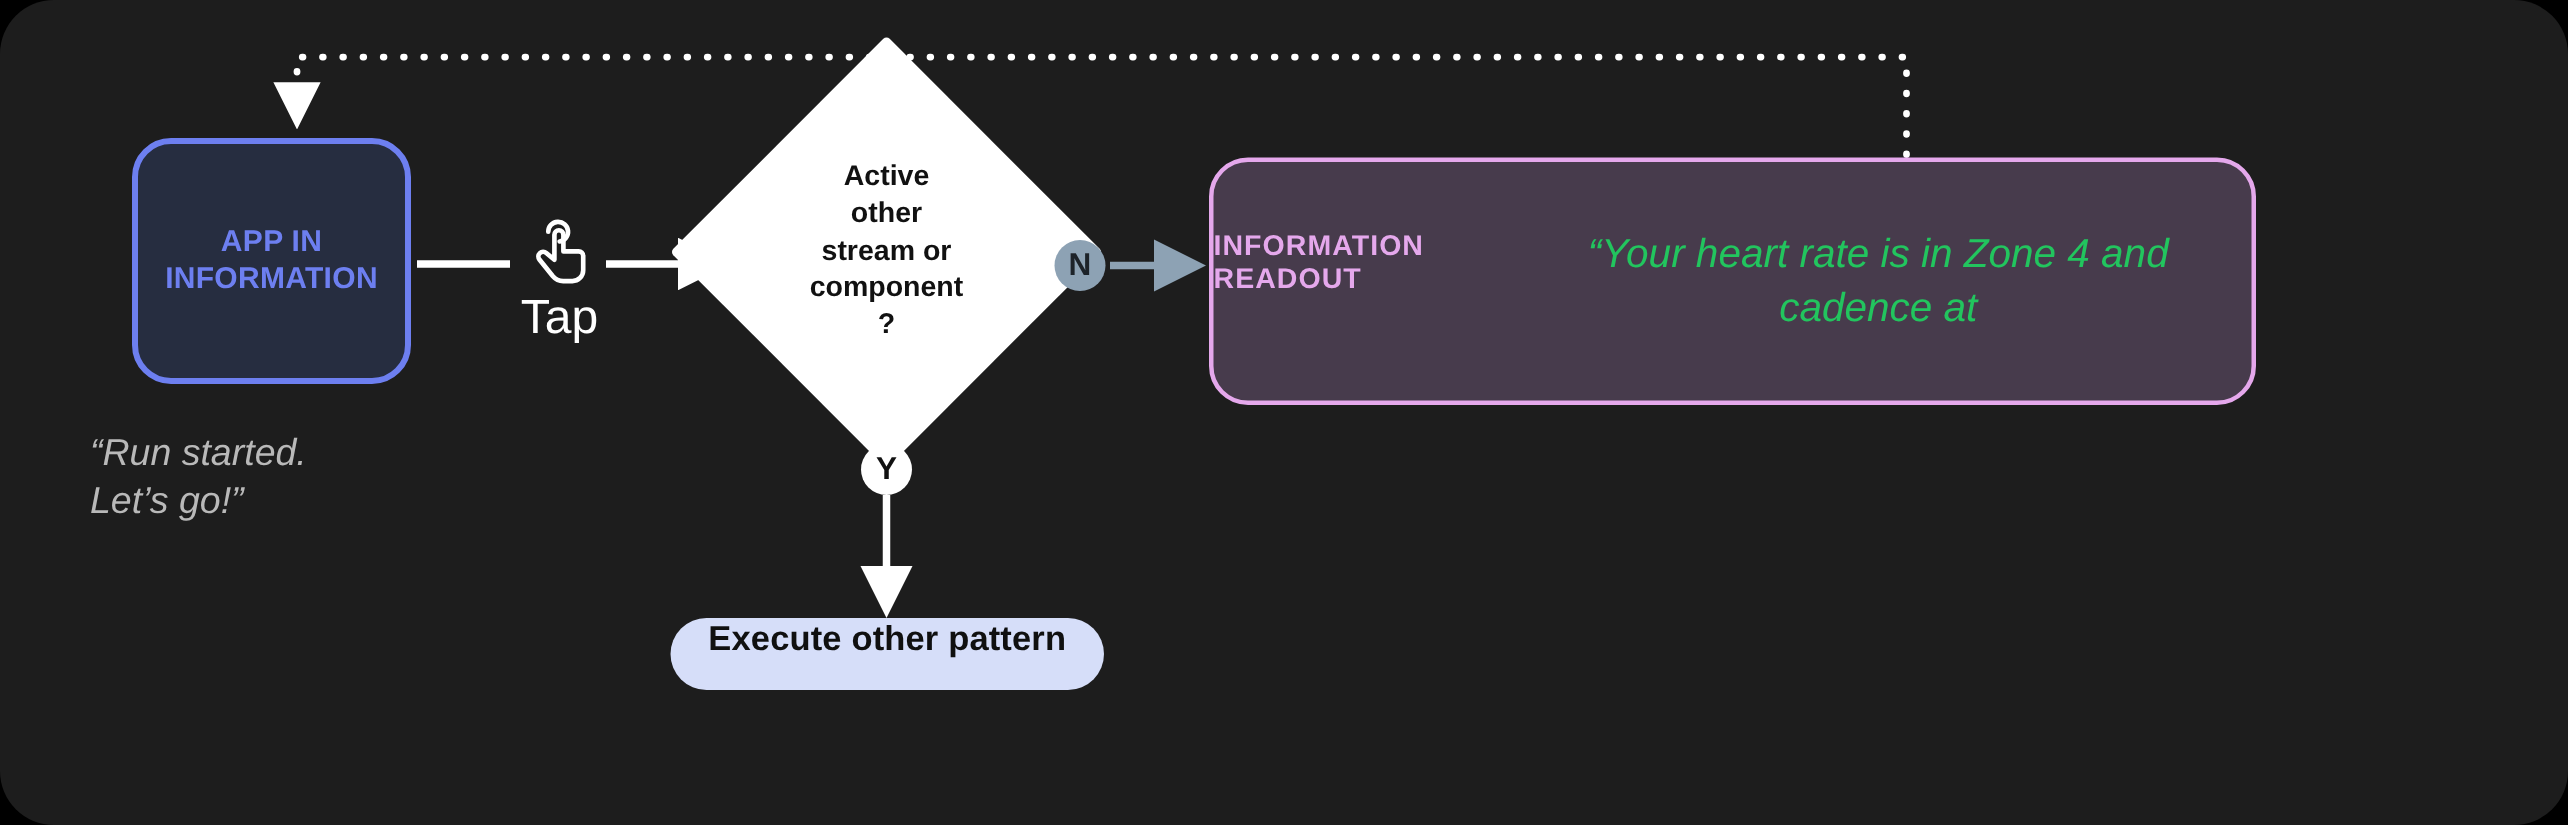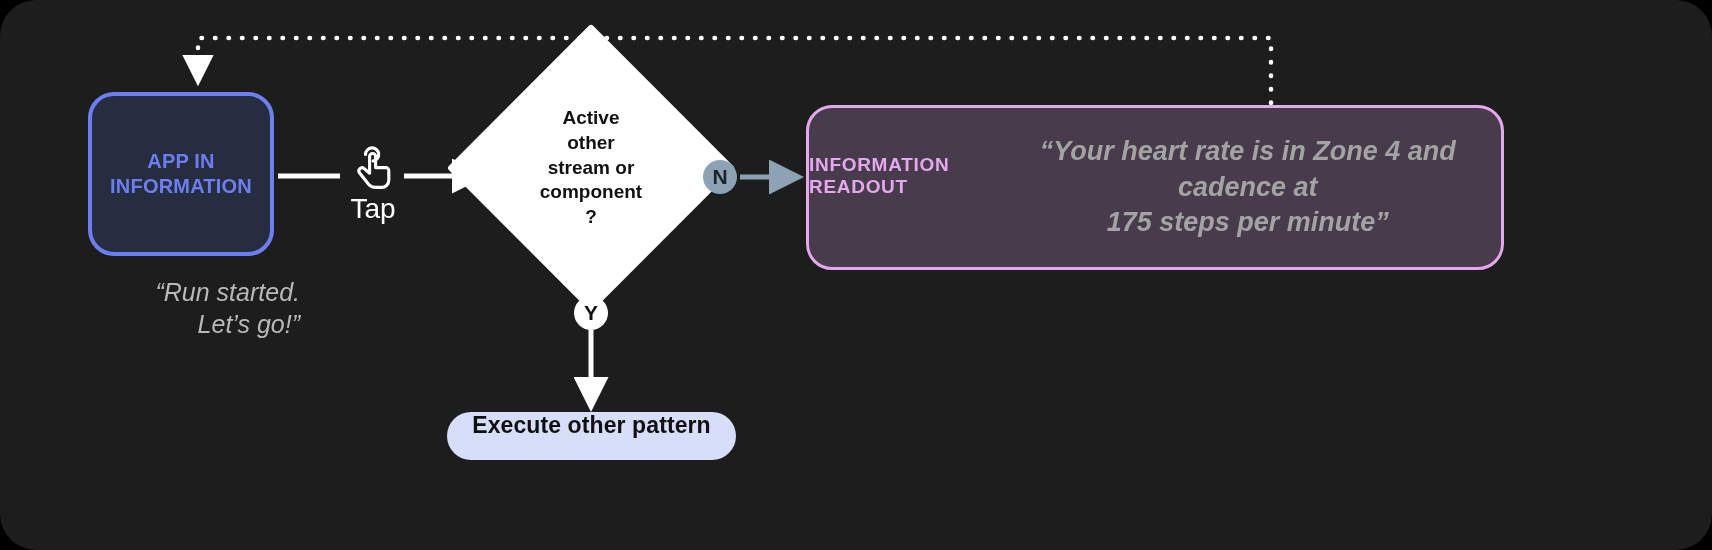--- a/index.html
+++ b/index.html
@@ -53,23 +53,23 @@
     font-weight: bold;
     line-height: 1.27;
     text-align: center;
     letter-spacing: 0.2px;
   }
 
   
   #app-quote {
     position: absolute;
     left: 60px;
-    top: 276px;
+    top: 286px;
     width: 240px;
-    text-align: right;
+    text-align: left;
     color: #b9b9b9;
     font-style: italic;
     font-size: 25px;
     line-height: 1.28;
   }
 
   
   #tap-group {
     position: absolute;
     left: 330px;
@@ -80,21 +80,21 @@
   #tap-group .tap-icon {
     display: block;
     margin: 0 auto;
     width: 44px;
     height: 48px;
   }
   #tap-group .tap-label {
     display: block;
     margin-top: 4px;
     color: #ffffff;
-    font-size: 28px;
+    font-size: 32px;
     line-height: 1.1;
   }
 
   
   #decision-node {
     position: absolute;
     left: 489px;
     top: 66px;
     width: 204px;
     height: 204px;
@@ -167,23 +167,23 @@
     justify-content: flex-start;
   }
   #readout-node .readout-title {
     color: #e5a8ec;
     font-size: 19px;
     font-weight: bold;
     letter-spacing: 0.7px;
     margin-bottom: 24px;
   }
   #readout-node .readout-body {
-    color: #a3a3a3;
+    color: #22c55e;
     font-size: 27px;
-    font-weight: bold;
+    font-weight: normal;
     font-style: italic;
     line-height: 1.32;
     text-align: center;
     padding: 0 40px;
   }
 
   
   #execute-node {
     position: absolute;
     left: 447px;
@@ -293,21 +293,20 @@
     <span>N</span>
   </div>
   <div class="badge" id="badge-y">
     <span>Y</span>
   </div>
 
   <div id="readout-node">
     <div class="readout-title">INFORMATION READOUT</div>
     <div class="readout-body">
       <span>“Your heart rate is in Zone 4 and cadence at</span><br>
-      <span>175 steps per minute”</span>
     </div>
   </div>
 
   <div id="execute-node">
     <span class="label">Execute other pattern</span>
   </div>
 
 </div>
 
 </body></html>

